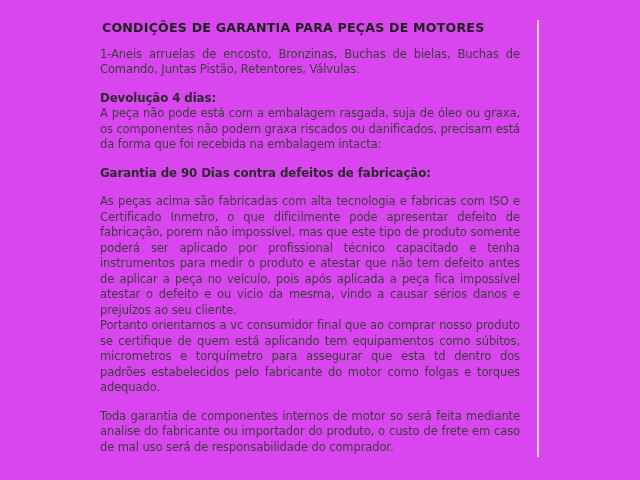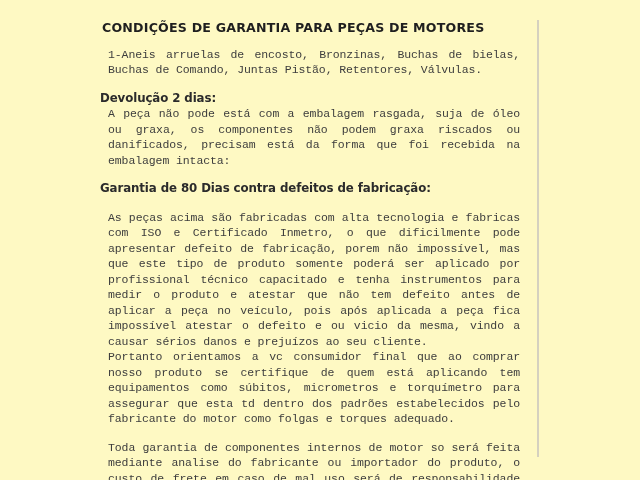--- a/index.html
+++ b/index.html
@@ -10,44 +10,43 @@
   body {
     width: 640px;
     height: 480px;
     position: relative;
     overflow: hidden;
     font-family: "DejaVu Sans", "Liberation Sans", sans-serif;
   }
   .page {
     position: absolute;
     inset: 0;
-    background: #fef9c3;
+    background: #d946ef;
   }
   .content {
     position: absolute;
     left: 100px;
     top: 20px;
     width: 420px;
     color: #3d3d3d;
     font-size: 11.5px;
     line-height: 15.5px;
     letter-spacing: -0.1px;
   }
   .doc-title {
     font-size: 12.6px;
     font-weight: bold;
     color: #1f1f1f;
     letter-spacing: 0.2px;
     margin: 0 0 11px 2px;
     white-space: nowrap;
   }
   p.para {
-    margin: 13px 0 0 8px;
+    margin: 13px 0 0 0;
     text-align: justify;
-    font-family: Liberation Mono, monospace;
   }
   p.para.first {
     margin-top: 0;
   }
   p.para.runon {
     margin-top: 0;
   }
   h2.sec-heading {
     font-size: 11.8px;
     font-weight: bold;
@@ -73,26 +72,26 @@
 <div class="page">
 
   <div class="content">
 
     <h1 class="doc-title">CONDIÇÕES DE GARANTIA PARA PEÇAS DE MOTORES</h1>
 
     <p class="para first">1-Aneis arruelas de encosto, Bronzinas, Buchas de bielas, Buchas de Comando, Juntas Pistão, Retentores, Válvulas.</p>
 
 
     <section>
-      <h2 class="sec-heading">Devolução 2 dias:</h2>
+      <h2 class="sec-heading">Devolução 4 dias:</h2>
       <p class="para runon">A peça não pode está com a embalagem rasgada, suja de óleo ou graxa, os componentes não podem graxa riscados ou danificados, precisam está da forma que foi recebida na embalagem intacta:</p>
     </section>
 
     <section>
-      <h2 class="sec-heading gap-after">Garantia de 80 Dias contra defeitos de fabricação:</h2>
+      <h2 class="sec-heading gap-after">Garantia de 90 Dias contra defeitos de fabricação:</h2>
       <p class="para">As peças acima são fabricadas com alta tecnologia e fabricas com ISO e Certificado Inmetro, o que dificilmente pode apresentar defeito de fabricação, porem não impossível, mas que este tipo de produto somente poderá ser aplicado por profissional técnico capacitado e tenha instrumentos para medir o produto e atestar que não tem defeito antes de aplicar a peça no veículo, pois após aplicada a peça fica impossível atestar o defeito e ou vicio da mesma, vindo a causar sérios danos e prejuízos ao seu cliente.</p>
       <p class="para runon">Portanto orientamos a vc consumidor final que ao comprar nosso produto se certifique de quem está aplicando tem equipamentos como súbitos, micrometros e torquímetro para assegurar que esta td dentro dos padrões estabelecidos pelo fabricante do motor como folgas e torques adequado.</p>
     </section>
 
     <p class="para">Toda garantia de componentes internos de motor so será feita mediante analise do fabricante ou importador do produto, o custo de frete em caso de mal uso será de responsabilidade do comprador.</p>
 
   </div>
 
   <div class="edge-rule"></div>
 

